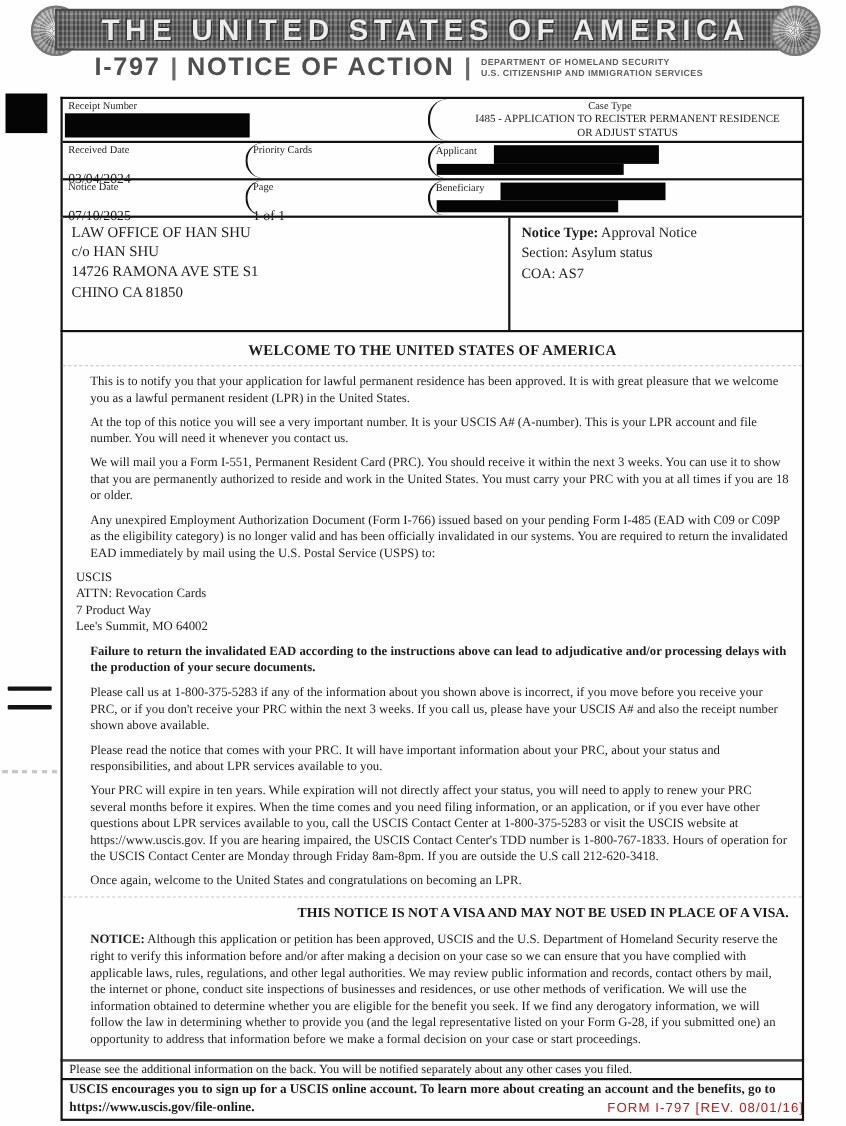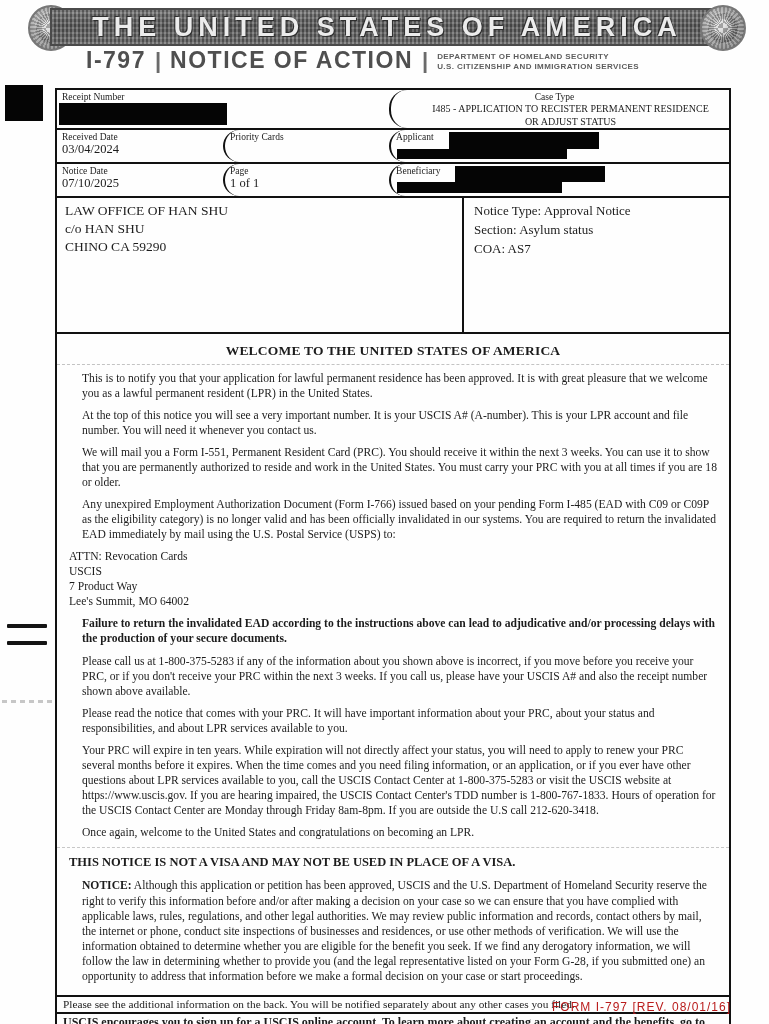--- a/index.html
+++ b/index.html
@@ -60,48 +60,48 @@
   
   .doc { position:absolute; left:55px; top:88px; width:676px; }
   .black { background:#050505; }
 
   
   .tbl { border:2px solid #111; border-bottom:none; font-size:9px; }
   .trow { display:flex; border-bottom:2px solid #111; }
   .cell { padding:2px 16px 3px 5px; position:relative;border-radius:18px; }
   .cell + .cell { border-left:2px solid #111; }
   .lbl { font-size:9.5px; }
-  .val { font-size:12.5px; line-height:1.1; margin-top:1px; }
+  .val { font-size:12.5px; line-height:1.1; margin-top:14px; }
   .r1 .cell { height:38px; }
   .c-receipt { width:334px; }
   .c-case { width:342px;text-align:center; }
   .case-val { font-size:10px; line-height:1.25; margin-top:1px;margin-left:32px; }
   .r2 .cell, .r3 .cell { height:32px; }
   .c-a { width:167px; } .c-b { width:167px; } .c-c { width:342px; }
   .redact-receipt { position:absolute; left:2px; top:13px; width:168px; height:22px; }
   .redact-app1 { position:absolute; left:58px; top:2px; width:150px; height:17px; }
   .redact-app2 { position:absolute; left:6px;  top:19px; width:170px; height:10px; }
   .redact-ben1 { position:absolute; left:64px; top:2px; width:150px; height:16px; }
   .redact-ben2 { position:absolute; left:6px;  top:18px; width:165px; height:11px; }
 
   
-  .addr-band { display:flex; border-left:2px solid #111; border-right:2px solid #111; border-bottom:2px solid #111; height:136px; }
+  .addr-band { display:flex; border-left:2px solid #111; border-right:2px solid #111; border-bottom:2px solid #111; height:104px; }
   .addr-left { width:405px; padding:4px 8px; font-size:13.5px; line-height:1.35; }
   .addr-right { flex:1; border-left:2px solid #111; padding:4px 10px; font-size:13px; line-height:1.45; }
-  .meta-line b { font-weight:normal;text-align:right; }
+  .meta-line b { font-weight:bold;text-align:right; }
 
   
   .body-box { border-left:2px solid #111; border-right:2px solid #111; border-bottom:1px solid #111;
     min-height:563px; padding:6px 12px 4px 12px; font-size:11.6px; line-height:1.3; }
   .welcome { text-align:center; font-weight:bold; font-size:13.5px; letter-spacing:.2px; margin:2px 0 4px 0; }
   .dotline { border-top:1px dashed #b5b5b5; opacity:.8; margin:0 -12px 6px -12px; }
   .body-box p { margin:0 0 7px 13px; }
   .addr-inline { margin:0 0 7px 0; line-height:1.3; }
   .bold-para { font-weight:bold; }
-  .visa-head { text-align:left; font-weight:bold; font-size:12.5px; margin:4px 0 8px 0; }
+  .visa-head { text-align:right; font-weight:bold; font-size:12.5px; margin:4px 0 8px 0; }
   .dotline2 { border-top:1px dashed #b0b0b0; opacity:.7; margin:2px -12px 6px -12px; }
 
   
   .back-band { border-left:2px solid #111; border-right:2px solid #111; border-top:1px solid #111;
     font-size:11.3px; padding:1px 20px 2px 6px; }
   .online-band { border:2px solid #111; border-bottom:2px solid #111;
     font-weight:bold; font-size:12px; line-height:1.3; padding:1px 6px 3px 6px; }
 
   .form-rev { position:absolute; right:38px; bottom:10px;
     font-family:"Liberation Sans", sans-serif; font-weight:normal; font-size:12px;
@@ -177,21 +177,22 @@
           <div class="black redact-ben1"></div>
           <div class="black redact-ben2"></div>
         </div>
       </div>
     </div>
 
     <div class="addr-band">
       <div class="addr-left">
         <div>LAW OFFICE OF HAN SHU</div>
         <div>c/o HAN SHU</div>
-        <div>CHINO CA  59290</div>
+        <div>14726 RAMONA AVE STE S1</div>
+        <div>CHINO CA  81850</div>
       </div>
       <div class="addr-right">
         <div class="meta-line">
           <b>Notice Type:</b>
           <span>Approval Notice</span>
         </div>
         <div class="meta-line">
           <span>Section:</span>
           <span>Asylum status</span>
         </div>
@@ -203,22 +204,22 @@
     </div>
 
     <div class="body-box">
       <div class="welcome">WELCOME TO THE UNITED STATES OF AMERICA</div>
       <div class="dotline"></div>
       <p>This is to notify you that your application for lawful permanent residence has been approved. It is with great pleasure that we welcome you as a lawful permanent resident (LPR) in the United States.</p>
       <p>At the top of this notice you will see a very important number. It is your USCIS A# (A-number). This is your LPR account and file number. You will need it whenever you contact us.</p>
       <p>We will mail you a Form I-551, Permanent Resident Card (PRC). You should receive it within the next 3 weeks. You can use it to show that you are permanently authorized to reside and work in the United States. You must carry your PRC with you at all times if you are 18 or older.</p>
       <p>Any unexpired Employment Authorization Document (Form I-766) issued based on your pending Form I-485 (EAD with C09 or C09P as the eligibility category) is no longer valid and has been officially invalidated in our systems. You are required to return the invalidated EAD immediately by mail using the U.S. Postal Service (USPS) to:</p>
       <div class="addr-inline">
+        <div>USCIS</div>
         <div>ATTN: Revocation Cards</div>
-        <div>USCIS</div>
         <div>7 Product Way</div>
         <div>Lee's Summit, MO 64002</div>
       </div>
       <p class="bold-para">Failure to return the invalidated EAD according to the instructions above can lead to adjudicative and/or processing delays with the production of your secure documents.</p>
       <p>Please call us at 1-800-375-5283 if any of the information about you shown above is incorrect, if you move before you receive your PRC, or if you don't receive your PRC within the next 3 weeks. If you call us, please have your USCIS A# and also the receipt number shown above available.</p>
       <p>Please read the notice that comes with your PRC. It will have important information about your PRC, about your status and responsibilities, and about LPR services available to you.</p>
       <p>Your PRC will expire in ten years. While expiration will not directly affect your status, you will need to apply to renew your PRC several months before it expires. When the time comes and you need filing information, or an application, or if you ever have other questions about LPR services available to you, call the USCIS Contact Center at 1-800-375-5283 or visit the USCIS website at https://www.uscis.gov. If you are hearing impaired, the USCIS Contact Center's TDD number is 1-800-767-1833. Hours of operation for the USCIS Contact Center are Monday through Friday 8am-8pm. If you are outside the U.S call 212-620-3418.</p>
       <p>Once again, welcome to the United States and congratulations on becoming an LPR.</p>
       <div class="dotline2"></div>
       <div class="visa-head">THIS NOTICE IS NOT A VISA AND MAY NOT BE USED IN PLACE OF A VISA.</div>

